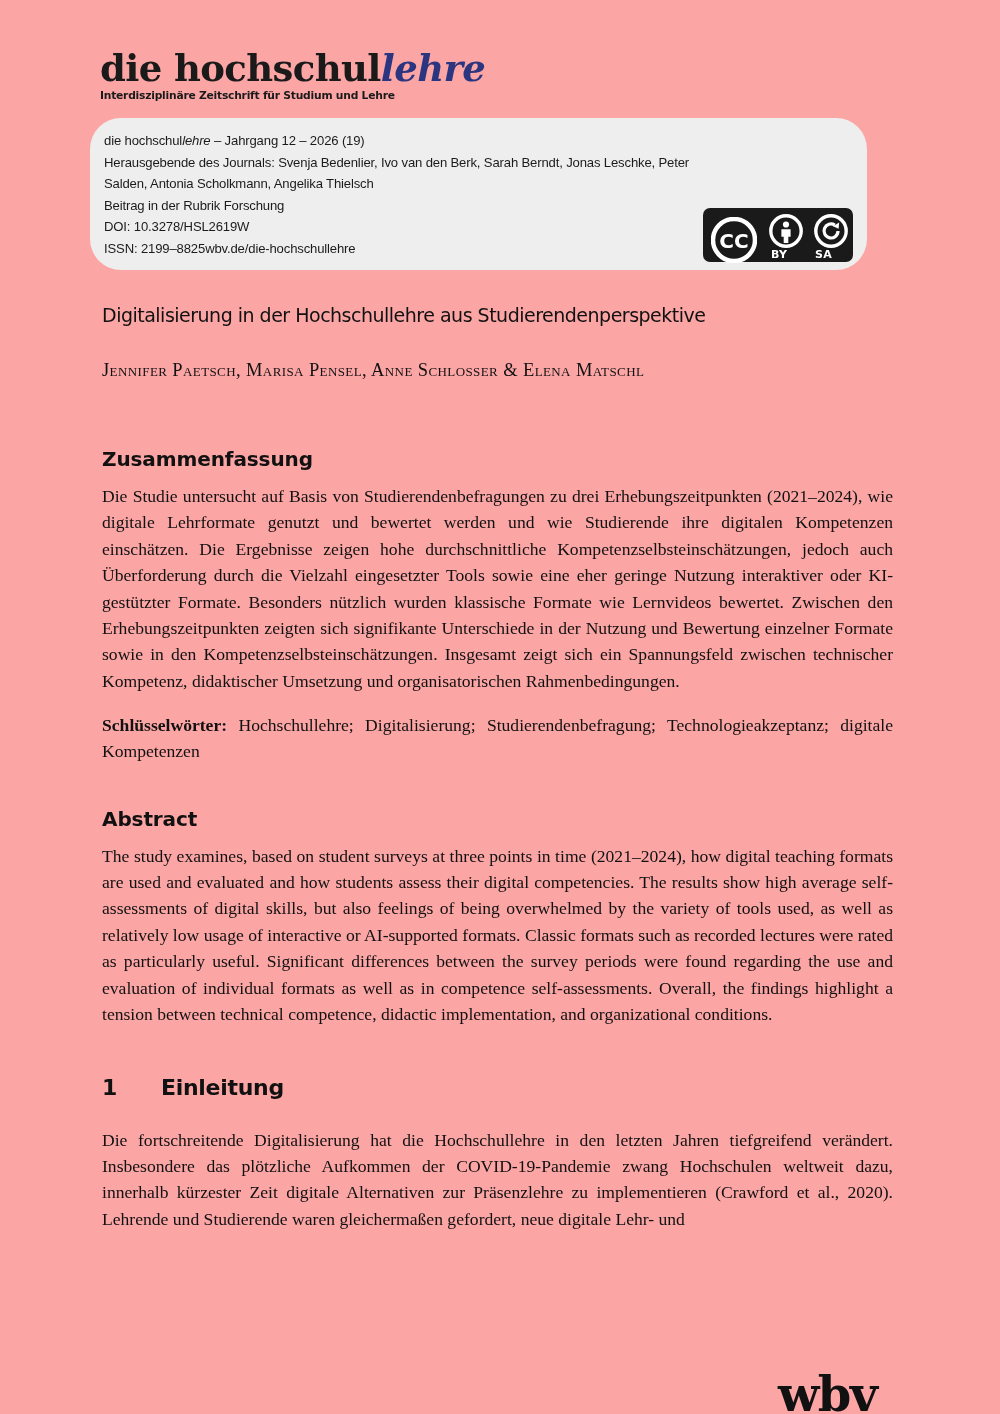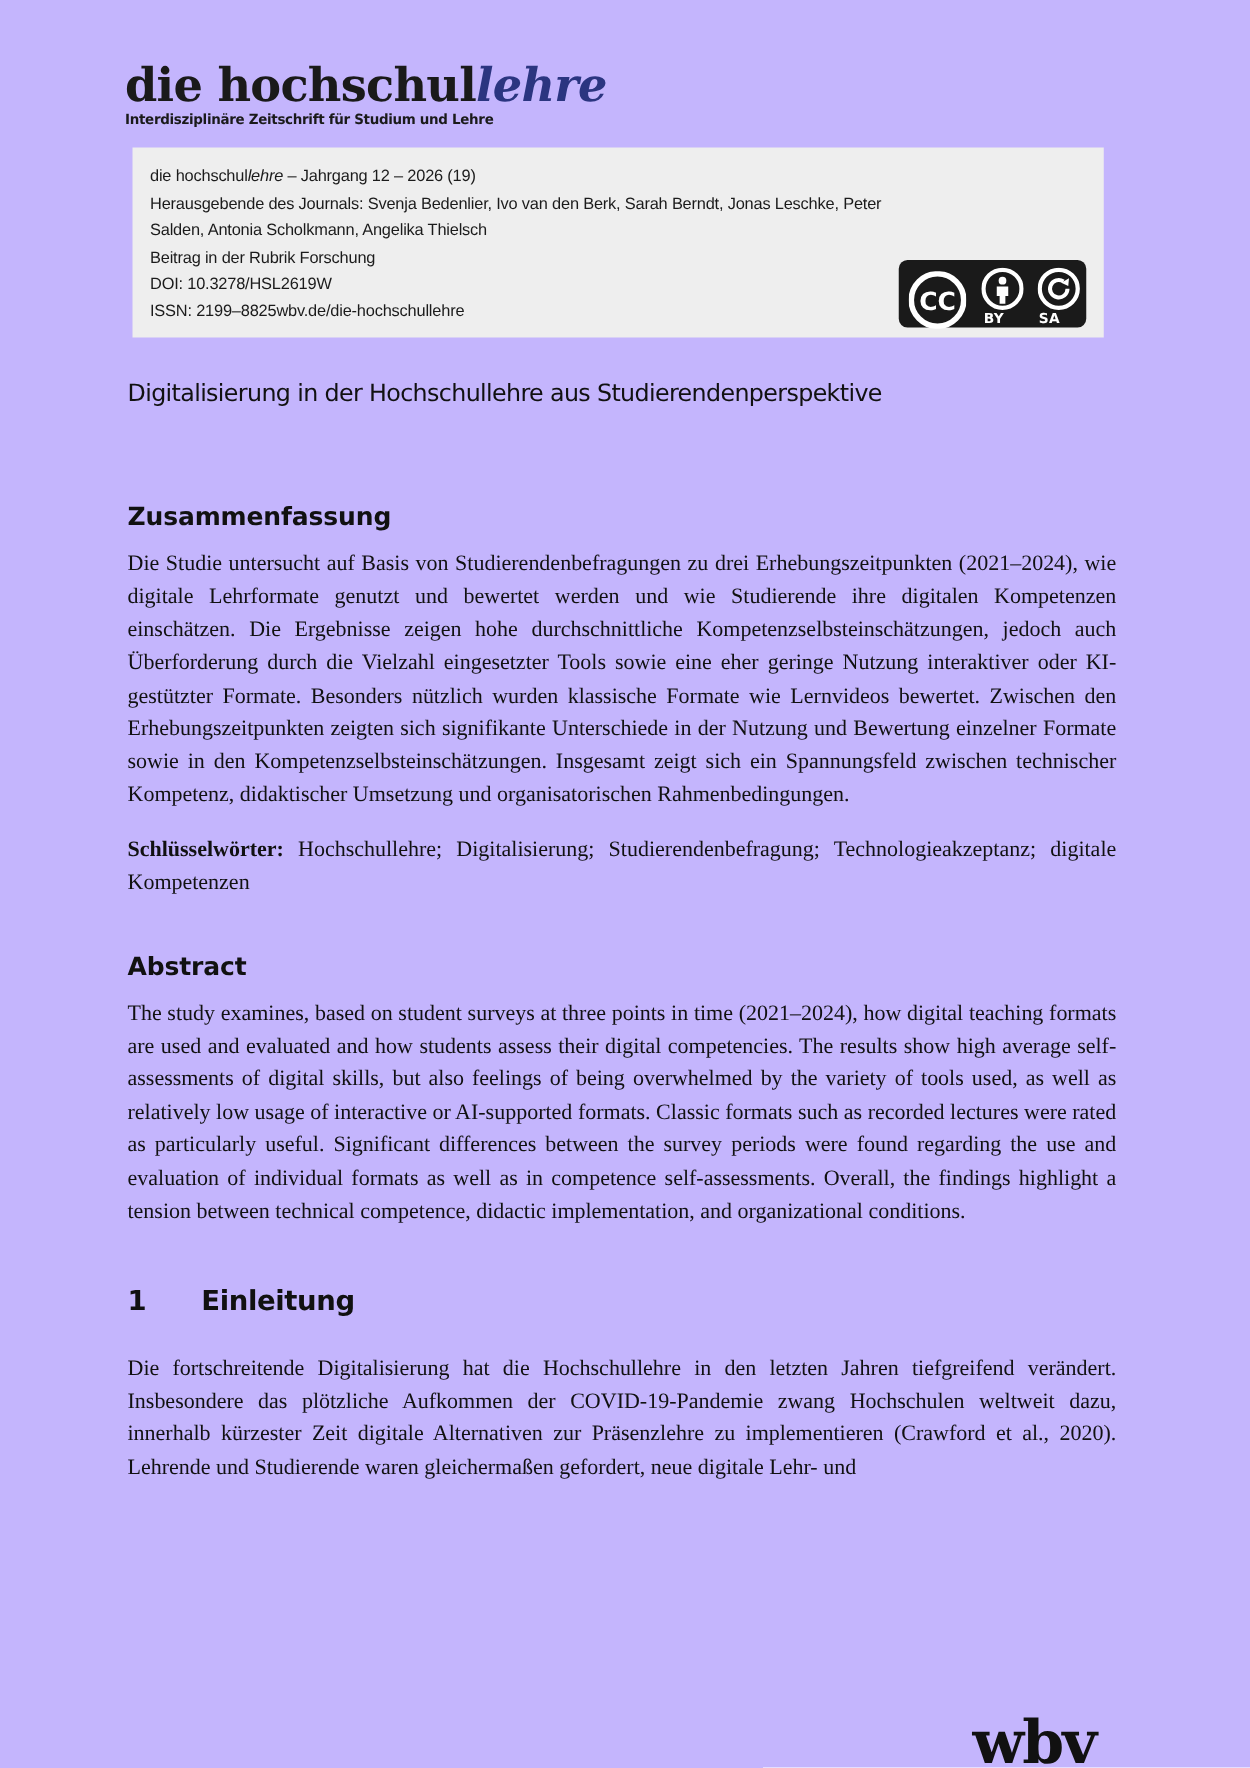--- a/index.html
+++ b/index.html
@@ -14,21 +14,21 @@
     font-family: "Liberation Serif", serif;
     color: #111111;
     overflow: hidden;
   }
 
   .page {
     position: absolute;
     left: 0; top: 0;
     width: 1000px;
     height: 1414px;
-    background: #c4b5fd;
+    background: #fca5a5;
   }
 
   
   .logo-block {
     position: absolute;
     left: 100px;
     top: 50px;
     width: 430px;
   }
   .logo-wordmark {
@@ -52,27 +52,28 @@
     letter-spacing: -0.25px;
     color: #1a1a1a;
     transform: scaleX(0.96);
     transform-origin: left center;
     white-space: nowrap;
   }
 
   
   .masthead {
     position: absolute;
-    left: 106px;
+    left: 90px;
     top: 118px;
     width: 777px;
     height: 152px;
     background: #eeeeee;
     box-sizing: border-box;
     padding: 12px 16px 10px 14px;
+    border-radius: 31px;
   }
   .masthead-lines {
     font-family: "Liberation Sans", sans-serif;
     font-size: 13.1px;
     line-height: 21.5px;
     color: #1b1b1b;
     letter-spacing: -0.15px;
     max-width: 600px;
   }
   .masthead-lines .it { font-style: italic; }
@@ -258,20 +259,21 @@
         <span class="cc-label by">BY</span>
         <span class="cc-label sa">SA</span>
       </div>
     </div>
   </div>
 
   <div class="content">
 
     <h1 class="article-title">Digitalisierung in der Hochschullehre aus Studierendenperspektive</h1>
 
+    <div class="authors">Jennifer Paetsch, Marisa Pensel, Anne Schlosser &amp; Elena Matschl</div>
 
     <div class="abstract-de">
       <div class="sec-label">Zusammenfassung</div>
       <p class="para">Die Studie untersucht auf Basis von Studierendenbefragungen zu drei Erhebungszeitpunkten (2021–2024), wie digitale Lehrformate genutzt und bewertet werden und wie Studierende ihre digitalen Kompetenzen einschätzen. Die Ergebnisse zeigen hohe durchschnittliche Kompetenzselbsteinschätzungen, jedoch auch Überforderung durch die Vielzahl eingesetzter Tools sowie eine eher geringe Nutzung interaktiver oder KI-gestützter Formate. Besonders nützlich wurden klassische Formate wie Lernvideos bewertet. Zwischen den Erhebungszeitpunkten zeigten sich signifikante Unterschiede in der Nutzung und Bewertung einzelner Formate sowie in den Kompetenzselbsteinschätzungen. Insgesamt zeigt sich ein Spannungsfeld zwischen technischer Kompetenz, didaktischer Umsetzung und organisatorischen Rahmenbedingungen.</p>
       <p class="para kw"><b>Schlüsselwörter:</b><span> Hochschullehre; Digitalisierung; Studierendenbefragung; Technologieakzeptanz; digitale Kompetenzen</span></p>
     </div>
 
 
     <div class="abstract-en">
       <div class="sec-label abstract-en-label">Abstract</div>

